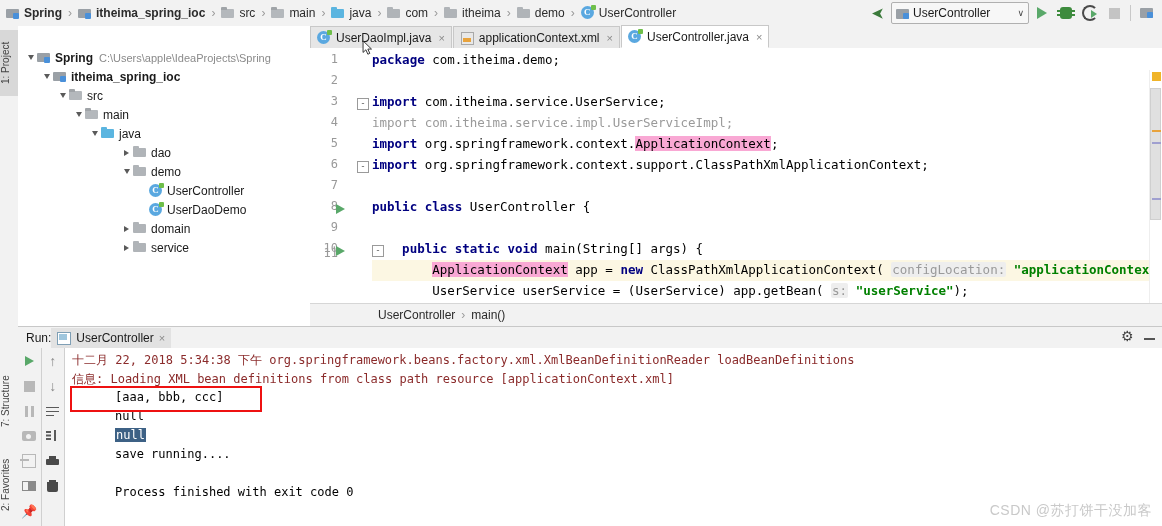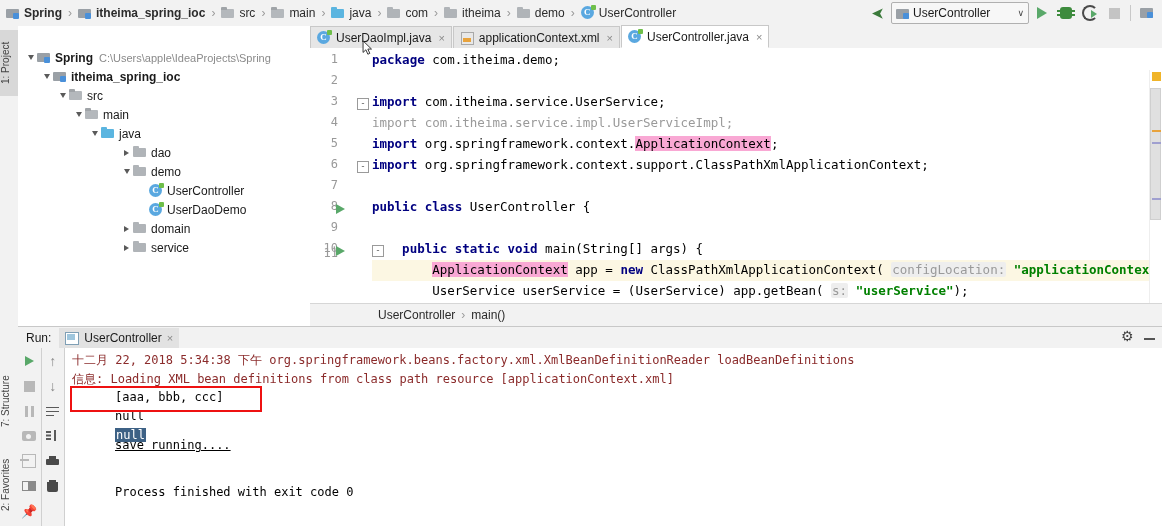--- a/index.html
+++ b/index.html
@@ -168,21 +168,21 @@
   
   .markergutter{position:absolute;right:0;top:22px;width:12px;height:256px;background:#fff;border-left:1px solid #eee;}
   .mk{position:absolute;right:1px;width:9px;height:2px;}
   .scroll-thumb{position:absolute;right:1px;top:18px;width:9px;height:130px;background:#e0e0e0;border:1px solid #cfcfcf;}
   .warn-sq{position:absolute;right:1px;top:2px;width:9px;height:9px;background:#f0b429;}
 
   
   .runpanel{position:absolute;left:18px;top:326px;width:1144px;height:200px;background:#f2f2f2;}
   .run-header{
     height:22px;background:#f2f2f2;border-top:1px solid #c8c8c8;border-bottom:1px solid #d6d6d6;
-    display:flex;align-items:center;padding-left:8px;gap:8px;
+    display:flex;align-items:center;padding-left:8px;
   }
   .run-header .runlbl{font-size:12px;color:#1a1a1a;}
   .run-tab{display:flex;align-items:center;gap:5px;height:21px;padding:0 6px;background:#e2e2e2;font-size:12px;}
   .run-tab .x{color:#8a8a8a;font-size:11px;}
   .rt-ic{width:12px;height:11px;border:1px solid #7f9fb5;background:#fff;position:relative;}
   .rt-ic::before{content:"";position:absolute;left:1px;top:1px;width:8px;height:6px;background:#9fc6dd;}
   .run-header-right{margin-left:auto;display:flex;align-items:center;gap:9px;padding-right:6px;}
 
   .run-tools{position:absolute;left:0;top:22px;width:46px;height:178px;background:#f2f2f2;
     display:flex;}
@@ -544,26 +544,27 @@
     </div>
 
     <div class="console">
       <div class="console-divider"></div>
       <div id="consolelines">
           <div class="cl red" style="top: 4px;">十二月 22, 2018 5:34:38 下午 org.springframework.beans.factory.xml.XmlBeanDefinitionReader loadBeanDefinitions</div>
           <div class="cl red" style="top: 23px;">信息: Loading XML bean definitions from class path resource [applicationContext.xml]</div>
           <div class="cl blk" style="top: 42px;">[aaa, bbb, ccc]</div>
           <div class="cl blk" style="top: 61px;">null</div>
           <div class="cl blk" style="top: 80px;"><span class="selnull">null</span></div>
-          <div class="cl blk" style="top: 90px; text-decoration: underline;">save running....</div>
+          <div class="cl blk" style="top: 99px;">save running....</div>
           <div class="cl blk" style="top: 118px;"></div>
           <div class="cl blk" style="top: 137px;">Process finished with exit code 0</div>
         </div>
       <div class="redbox" id="redbox" style="left: 6px; top: 38px; width: 188px; height: 22px; border-color: rgb(238, 17, 17);"></div>
     </div>
   </div>
 
+  <div class="watermark">CSDN @苏打饼干没加客</div>
 
   <svg class="cursor-arrow" style="left:362px;top:40px" viewBox="0 0 12 18">
     <path d="M1 1 L1 14 L4.2 11 L6.4 16 L8.6 15 L6.4 10.2 L10.5 10.2 Z" fill="#fff" stroke="#222" stroke-width="1"></path>
   </svg>
 
 </div>
 
 </body></html>

